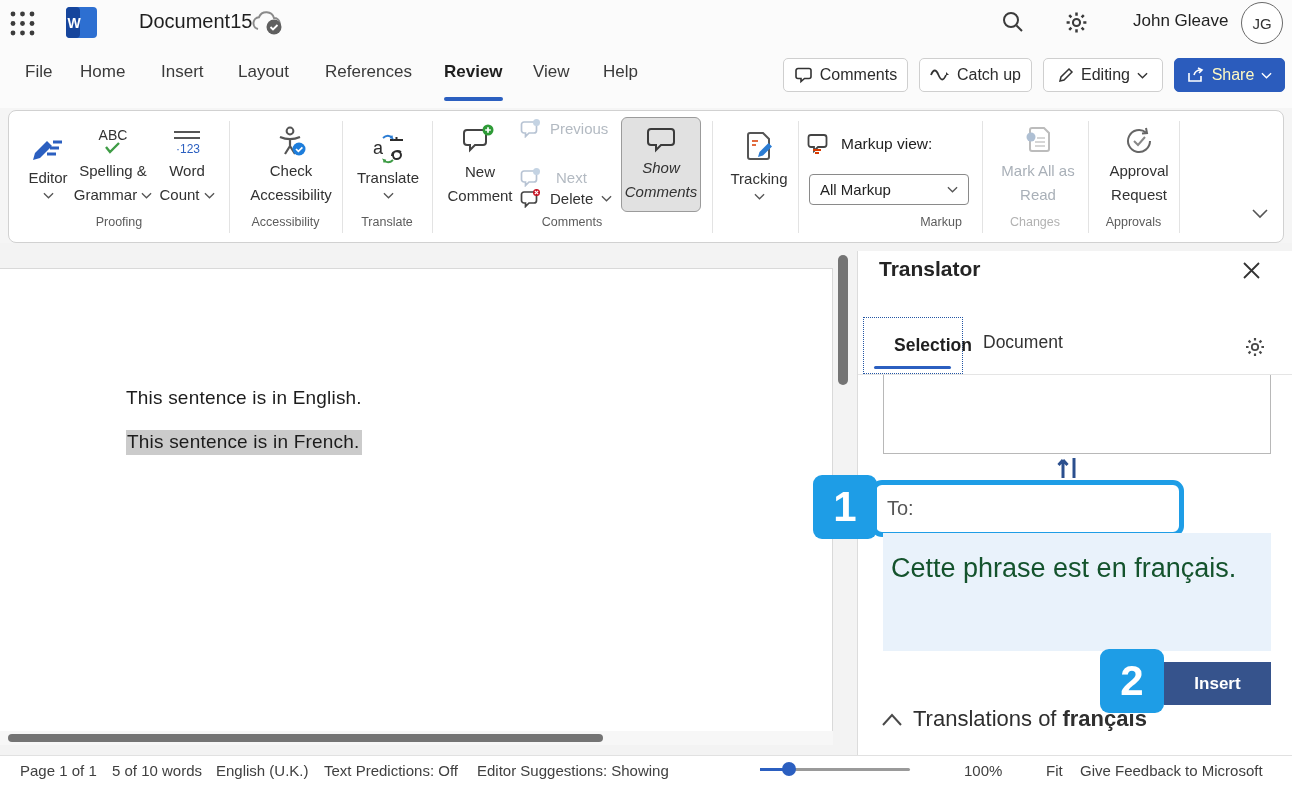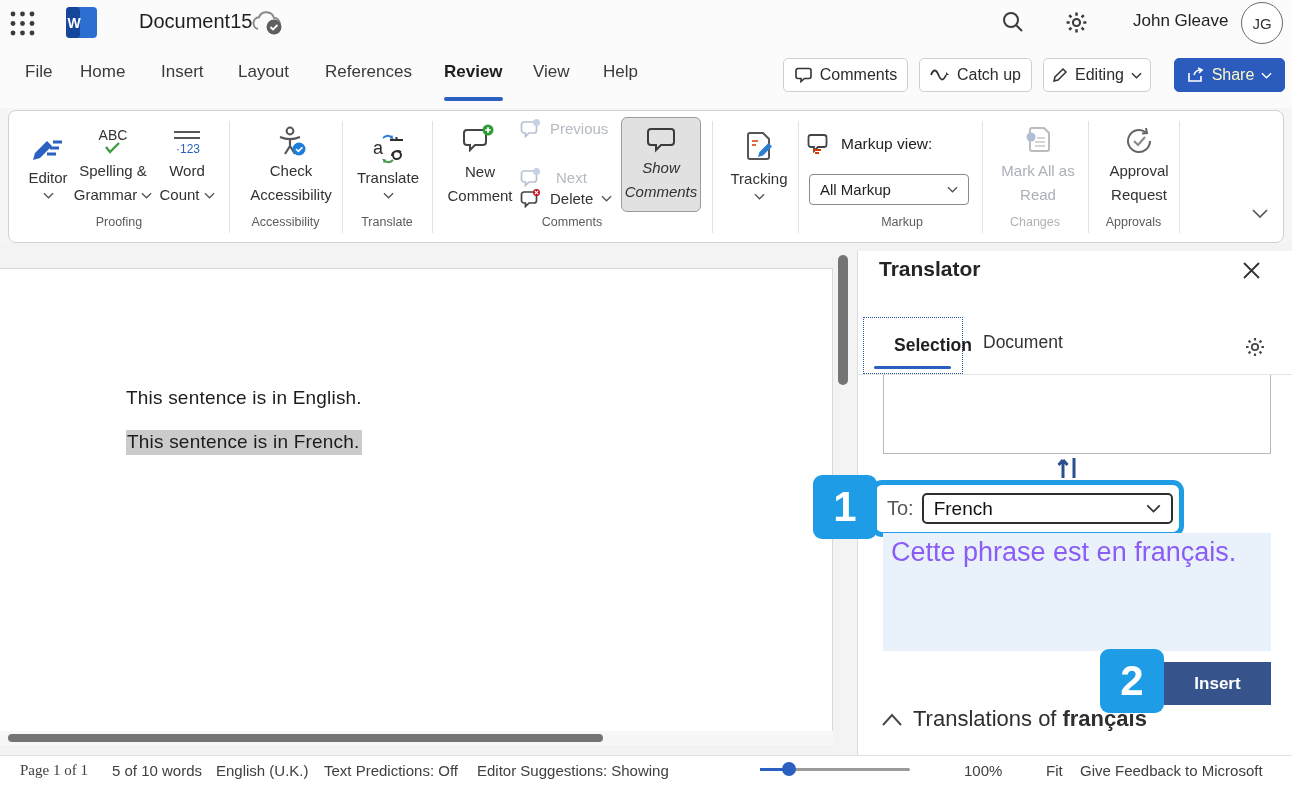--- a/index.html
+++ b/index.html
@@ -62,21 +62,21 @@
         border:1px solid #b8b8b8; border-top:none; font-size:17px; color:#333; padding:6px; }
   #to-outline { position:absolute; left:13px; top:229px; width:313px; height:57px;
         border:5px solid #1e9de6; border-radius:11px; background:#fff;
         display:flex; align-items:center; gap:8px; padding-left:11px; }
   #to-select { width:251px; height:31px; border:2px solid #2e2e2e; border-radius:5px; background:#fff;
         display:flex; align-items:center; justify-content:space-between; padding:0 10px; font-size:19px; color:#111; }
   .badge { position:absolute; width:64px; height:64px; background:#1e9de6; border-radius:9px;
         display:flex; align-items:center; justify-content:center;
         color:#fff; font-size:42px; font-weight:bold; z-index:5; }
   #result-box { position:absolute; left:25px; top:282px; width:388px; height:118px; background:#e9f2fb; }
-  #result-text { position:absolute; left:8px; top:4px; font-size:27px; color:#8b5cf6; }
+  #result-text { position:absolute; left:8px; top:20px; font-size:27px; color:#14532d; }
   #insert-btn { position:absolute; left:306px; top:411px; width:107px; height:43px; background:#36538c;
         color:#fff; font-size:17px; font-weight:600; display:flex; align-items:center; justify-content:center; }
   #translations-row { position:absolute; left:23px; top:455px; display:flex; align-items:center; gap:10px;
         font-size:22px; color:#2f2f2f; }
 
   
   #statusbar { position:absolute; left:0; top:755px; width:1292px; height:30px; background:#fff;
         border-top:1px solid #e1e1e1; font-size:15px; color:#404040; }
   .status-item { position:absolute; top:6px; }
   #zoom-track { position:absolute; left:760px; top:768px; width:150px; height:3px; background:#9a9a9a; border-radius:2px; }
@@ -152,21 +152,21 @@
       </svg>
     <span>Comments</span>
   </div>
   <div class="abs pill-btn" style="left:919px; top:13px; width:113px;">
     <svg width="20" height="14" viewBox="0 0 20 14">
         <path d="M1 7c2.5-6 5-6 7.5 0s5 6 7.5 0" fill="none" stroke="#333" stroke-width="1.8"></path>
         <path d="M16 4l3 3-3 0z" fill="#333"></path>
       </svg>
     <span>Catch up</span>
   </div>
-  <div class="abs pill-btn" style="left:1043px; top:13px; width:108px;">
+  <div class="abs pill-btn" style="left:1043px; top:13px; width:120px;">
     <svg width="16" height="16" viewBox="0 0 16 16">
         <path d="M2 14l1-4 8-8 3 3-8 8-4 1z" fill="none" stroke="#333" stroke-width="1.5"></path>
       </svg>
     <span>Editing</span>
     <svg class="chev" viewBox="0 0 12 7">
         <path d="M1 1l5 5 5-5" fill="none" stroke="#333" stroke-width="1.5"></path>
       </svg>
   </div>
   <div class="abs pill-btn primary" style="left:1174px; top:13px; width:111px;">
     <svg width="18" height="16" viewBox="0 0 18 16">
@@ -330,21 +330,21 @@
       <path d="M6 17h8M8 20h4" stroke="#d83b01" stroke-width="2.2"></path>
     </svg>
     <span style="font-size:15.5px; color:#222;">Markup view:</span>
   </div>
   <div id="markup-select">
     <span>All Markup</span>
     <svg class="chev" viewBox="0 0 12 7">
         <path d="M1 1l5 5 5-5" fill="none" stroke="#555" stroke-width="1.4"></path>
       </svg>
   </div>
-  <span class="group-label" style="left:789px; width:184px;padding-left:24px;">Markup</span>
+  <span class="group-label" style="left:828px; width:184px;padding-left:24px;">Markup</span>
   <span class="rib-divider" style="left:973px;"></span>
 
   <div class="rib-item" style="left:981px; width:96px;">
     <svg width="32" height="32" viewBox="0 0 32 32">
       <path d="M10 3h12l5 5v16a2 2 0 0 1-2 2H10a2 2 0 0 1-2-2V5a2 2 0 0 1 2-2z" fill="none" stroke="#bcbcbc" stroke-width="2"></path>
       <circle cx="9" cy="12" r="4.5" fill="#aebfd3"></circle>
       <g stroke="#c9c9c9" stroke-width="1.6">
           <path d="M15 13h8M13 17h10M13 21h10"></path>
         </g>
     </svg>
@@ -411,26 +411,20 @@
 
   <span class="abs" style="left:198px; top:205px;">
     <svg width="26" height="24" viewBox="0 0 26 24">
       <path d="M7 22V4M7 4L2.5 9M7 4l4.5 5" fill="none" stroke="#2b4f8e" stroke-width="3"></path>
       <path d="M18 2v20" fill="none" stroke="#2b4f8e" stroke-width="3"></path>
     </svg>
   </span>
 
   <div id="to-outline">
     <span style="font-size:20px; color:#565656;">To:</span>
-    <div id="to-select">
-      <span>French</span>
-      <svg width="15" height="9" viewBox="0 0 12 7">
-          <path d="M1 1l5 5 5-5" fill="none" stroke="#333" stroke-width="1.4"></path>
-        </svg>
-    </div>
   </div>
 
   <div id="result-box">
     <span id="result-text">Cette phrase est en français.</span>
   </div>
 
   <div id="insert-btn">
     <span>Insert</span>
   </div>
 
@@ -440,21 +434,21 @@
       </svg>
     <span>Translations of</span>
     <span style="font-weight:bold; margin-left:-4px;">français</span>
   </div>
 </div>
 
 <div class="badge" style="left:813px; top:475px;">1</div>
 <div class="badge" style="left:1100px; top:649px;">2</div>
 
 <div id="statusbar">
-  <span class="status-item" style="left:20px;font-family:Liberation Serif, serif;">Page 1 of 1</span>
+  <span class="status-item" style="left:20px;">Page 1 of 1</span>
   <span class="status-item" style="left:112px;">5 of 10 words</span>
   <span class="status-item" style="left:216px;">English (U.K.)</span>
   <span class="status-item" style="left:324px;">Text Predictions: Off</span>
   <span class="status-item" style="left:477px;">Editor Suggestions: Showing</span>
 
   <span class="status-item" style="left:964px;">100%</span>
 
   <span class="status-item" style="left:1046px;">Fit</span>
   <span class="status-item" style="left:1080px;">Give Feedback to Microsoft</span>
 </div>

